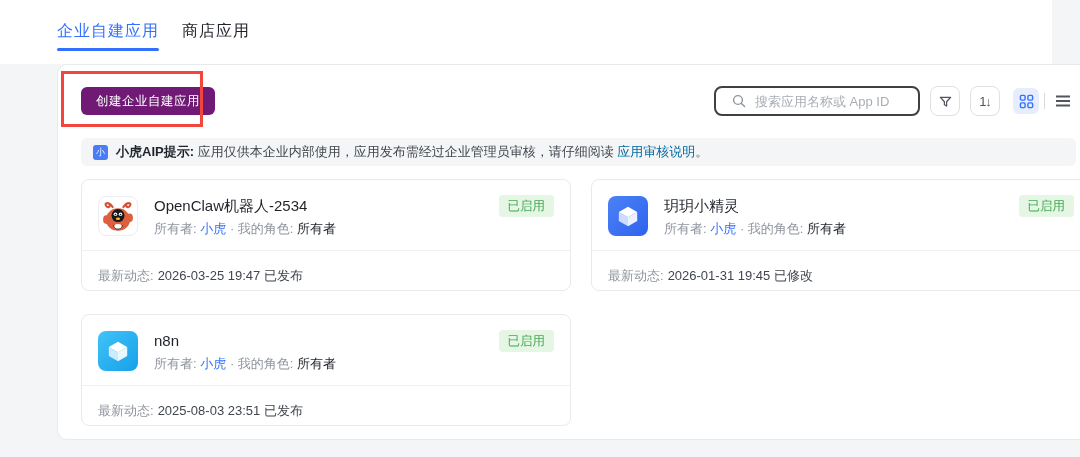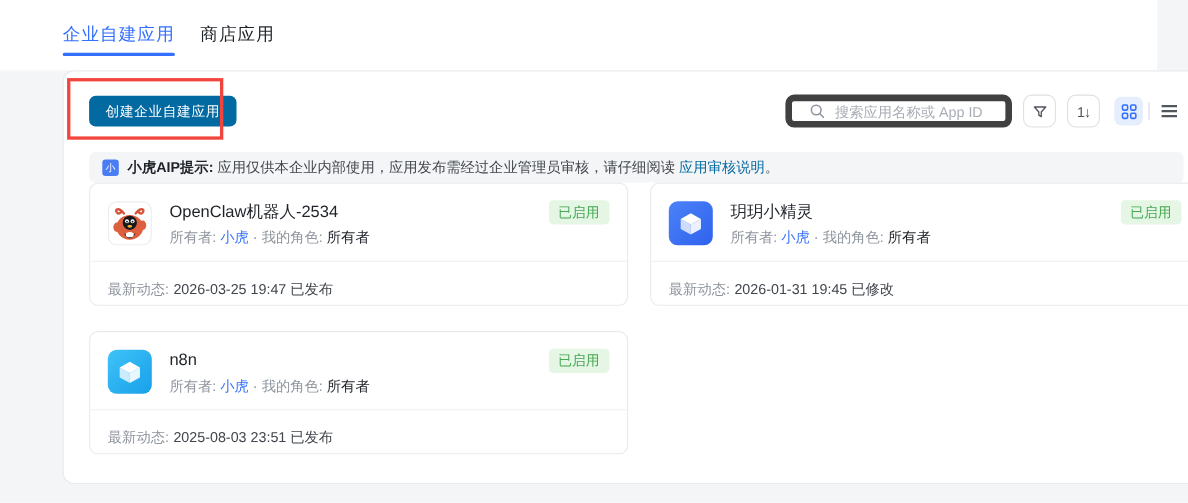--- a/index.html
+++ b/index.html
@@ -17,27 +17,27 @@
   .tab.active::after { content:""; position:absolute; left:0; right:0; bottom:0; height:3px; background:#3370ff; border-radius:2px; }
 
   .panel {
     position:absolute; left:57px; top:64px; width:1063px; height:376px;
     background:#fff; border:1px solid #e8eaed; border-radius:10px;
     padding:21px 43px 0 23px;
   }
 
   .toolbar { display:flex; justify-content:space-between; align-items:center; height:30px; }
   .create-btn {
-    height:28px; padding:0 15px; background:#0369a1; color:#fff; border:none;
+    height:28px; padding:0 15px; background:#701a75; color:#fff; border:none;
     border-radius:6px; font-size:12.5px; letter-spacing:0.5px; cursor:pointer;
     font-family:inherit;
   }
   .toolbar-right { display:flex; align-items:center; gap:10px; }
   .search-box {
-    width:206px; height:30px; border:6px solid #404040; border-radius:8px;
+    width:206px; height:30px; border:2px solid #404040; border-radius:8px;
     display:flex; align-items:center; gap:7px; padding:0 16px; background:#fff;
   }
   .search-box input {
     border:none; outline:none; font-size:13px; width:100%; background:transparent;
     font-family:inherit; color:#1f2329;
   }
   .search-box input::placeholder { color:#a8adb5; }
   .icon-btn {
     width:30px; height:30px; border:1px solid #dee0e3; border-radius:8px; background:#fff;
     display:flex; align-items:center; justify-content:center; cursor:pointer; color:#51565d;
@@ -59,21 +59,21 @@
     display:flex; align-items:center; gap:8px; padding:0 12px;
     font-size:13px; color:#41464d; white-space:nowrap; overflow:hidden;
   }
   .notice-avatar {
     width:15px; height:15px; border-radius:3px; background:#4a7df5; color:#fff;
     font-size:9px; display:flex; align-items:center; justify-content:center; flex:none;
   }
   .notice-bold { font-weight:700; color:#1f2329; }
   .notice-link { color:#0369a1; cursor:pointer; text-decoration:none; }
 
-  .grid { display:grid; grid-template-columns:490px 500px; column-gap:20px; row-gap:23px; }
+  .grid { margin-top:13px; display:grid; grid-template-columns:490px 500px; column-gap:20px; row-gap:23px; }
   .card { height:112px; border:1px solid #e8eaed; border-radius:8px; background:#fff; cursor:pointer; }
   .card-head { position:relative; height:70px; padding:16px 16px 0 16px; display:flex; gap:16px; }
   .avatar { width:40px; height:40px; border-radius:8px; flex:none; display:flex; align-items:center; justify-content:center; overflow:hidden; }
   .avatar.mascot { background:#fff; border:1px solid #ebedf0; }
   .avatar.cube-blue { background:linear-gradient(135deg,#4b82f7,#2f62ee); }
   .avatar.cube-cyan { background:linear-gradient(135deg,#3fc3f8,#18a0e9); }
   .card-title { font-size:15px; font-weight:500; color:#1f2329; line-height:19px; }
   .card-sub { margin-top:5px; font-size:13px; color:#8f959e; }
   .owner-link { color:#3370ff; cursor:pointer; }
   .role-value { color:#1f2329; }

